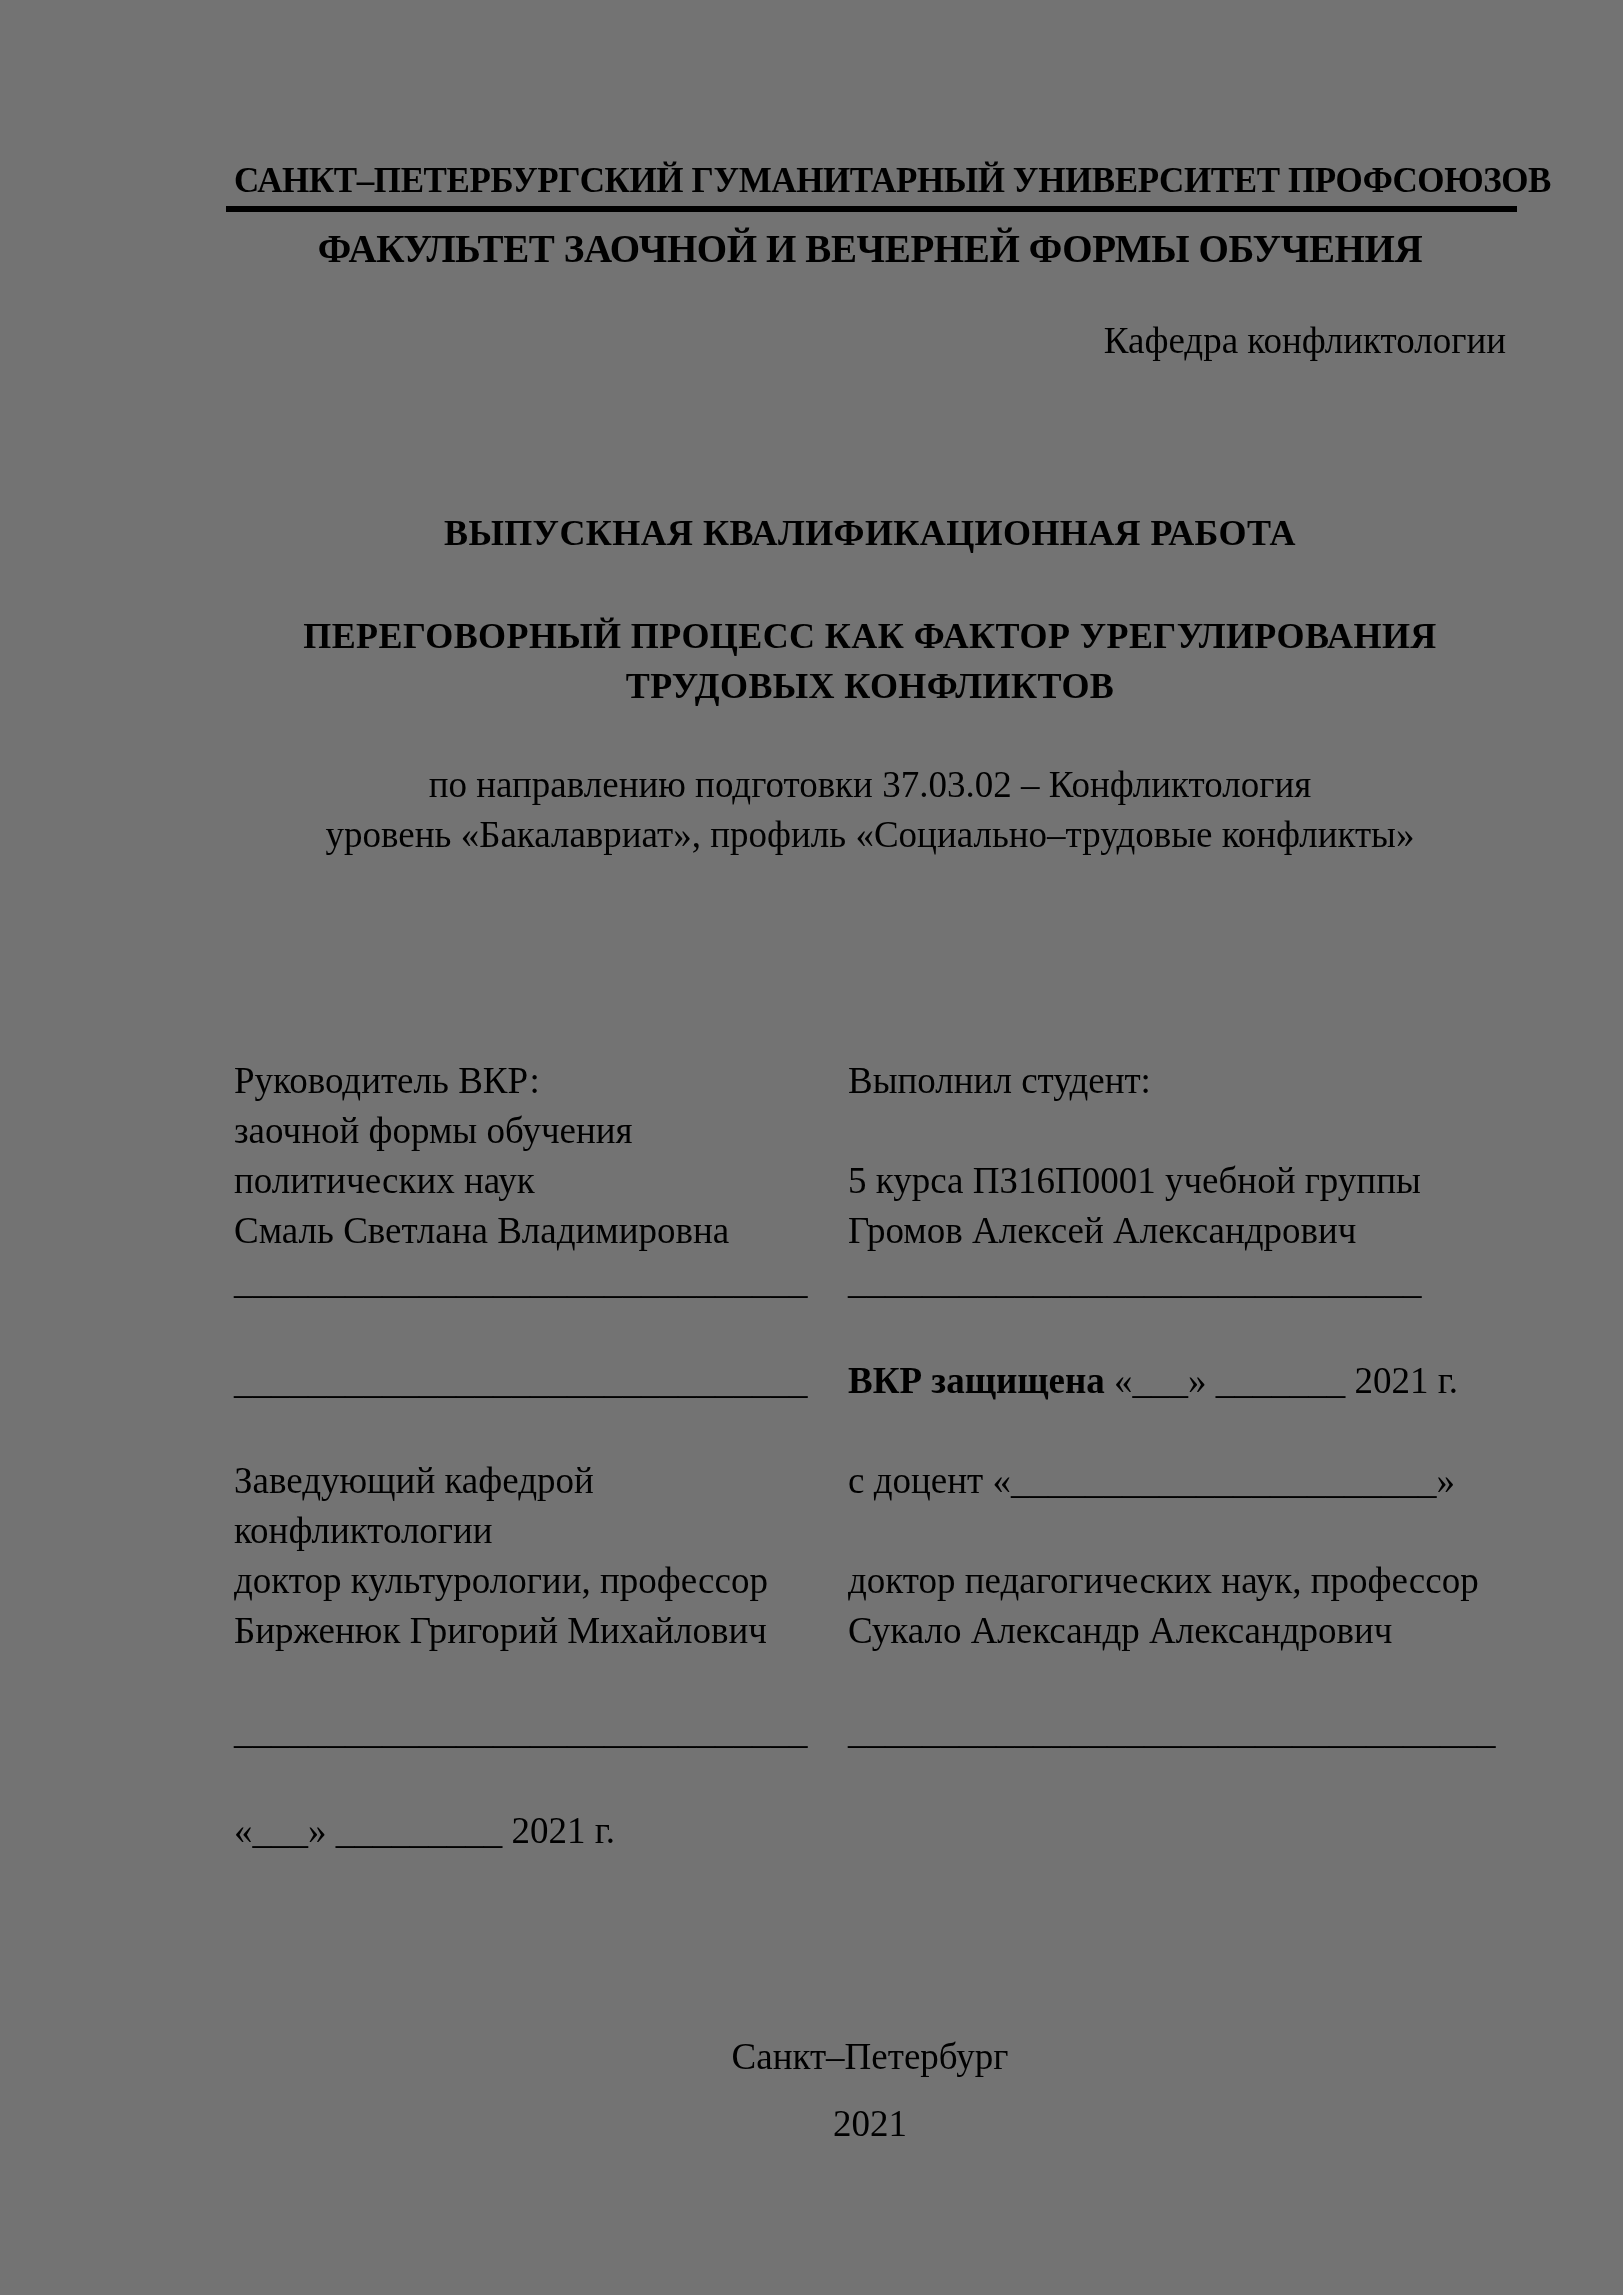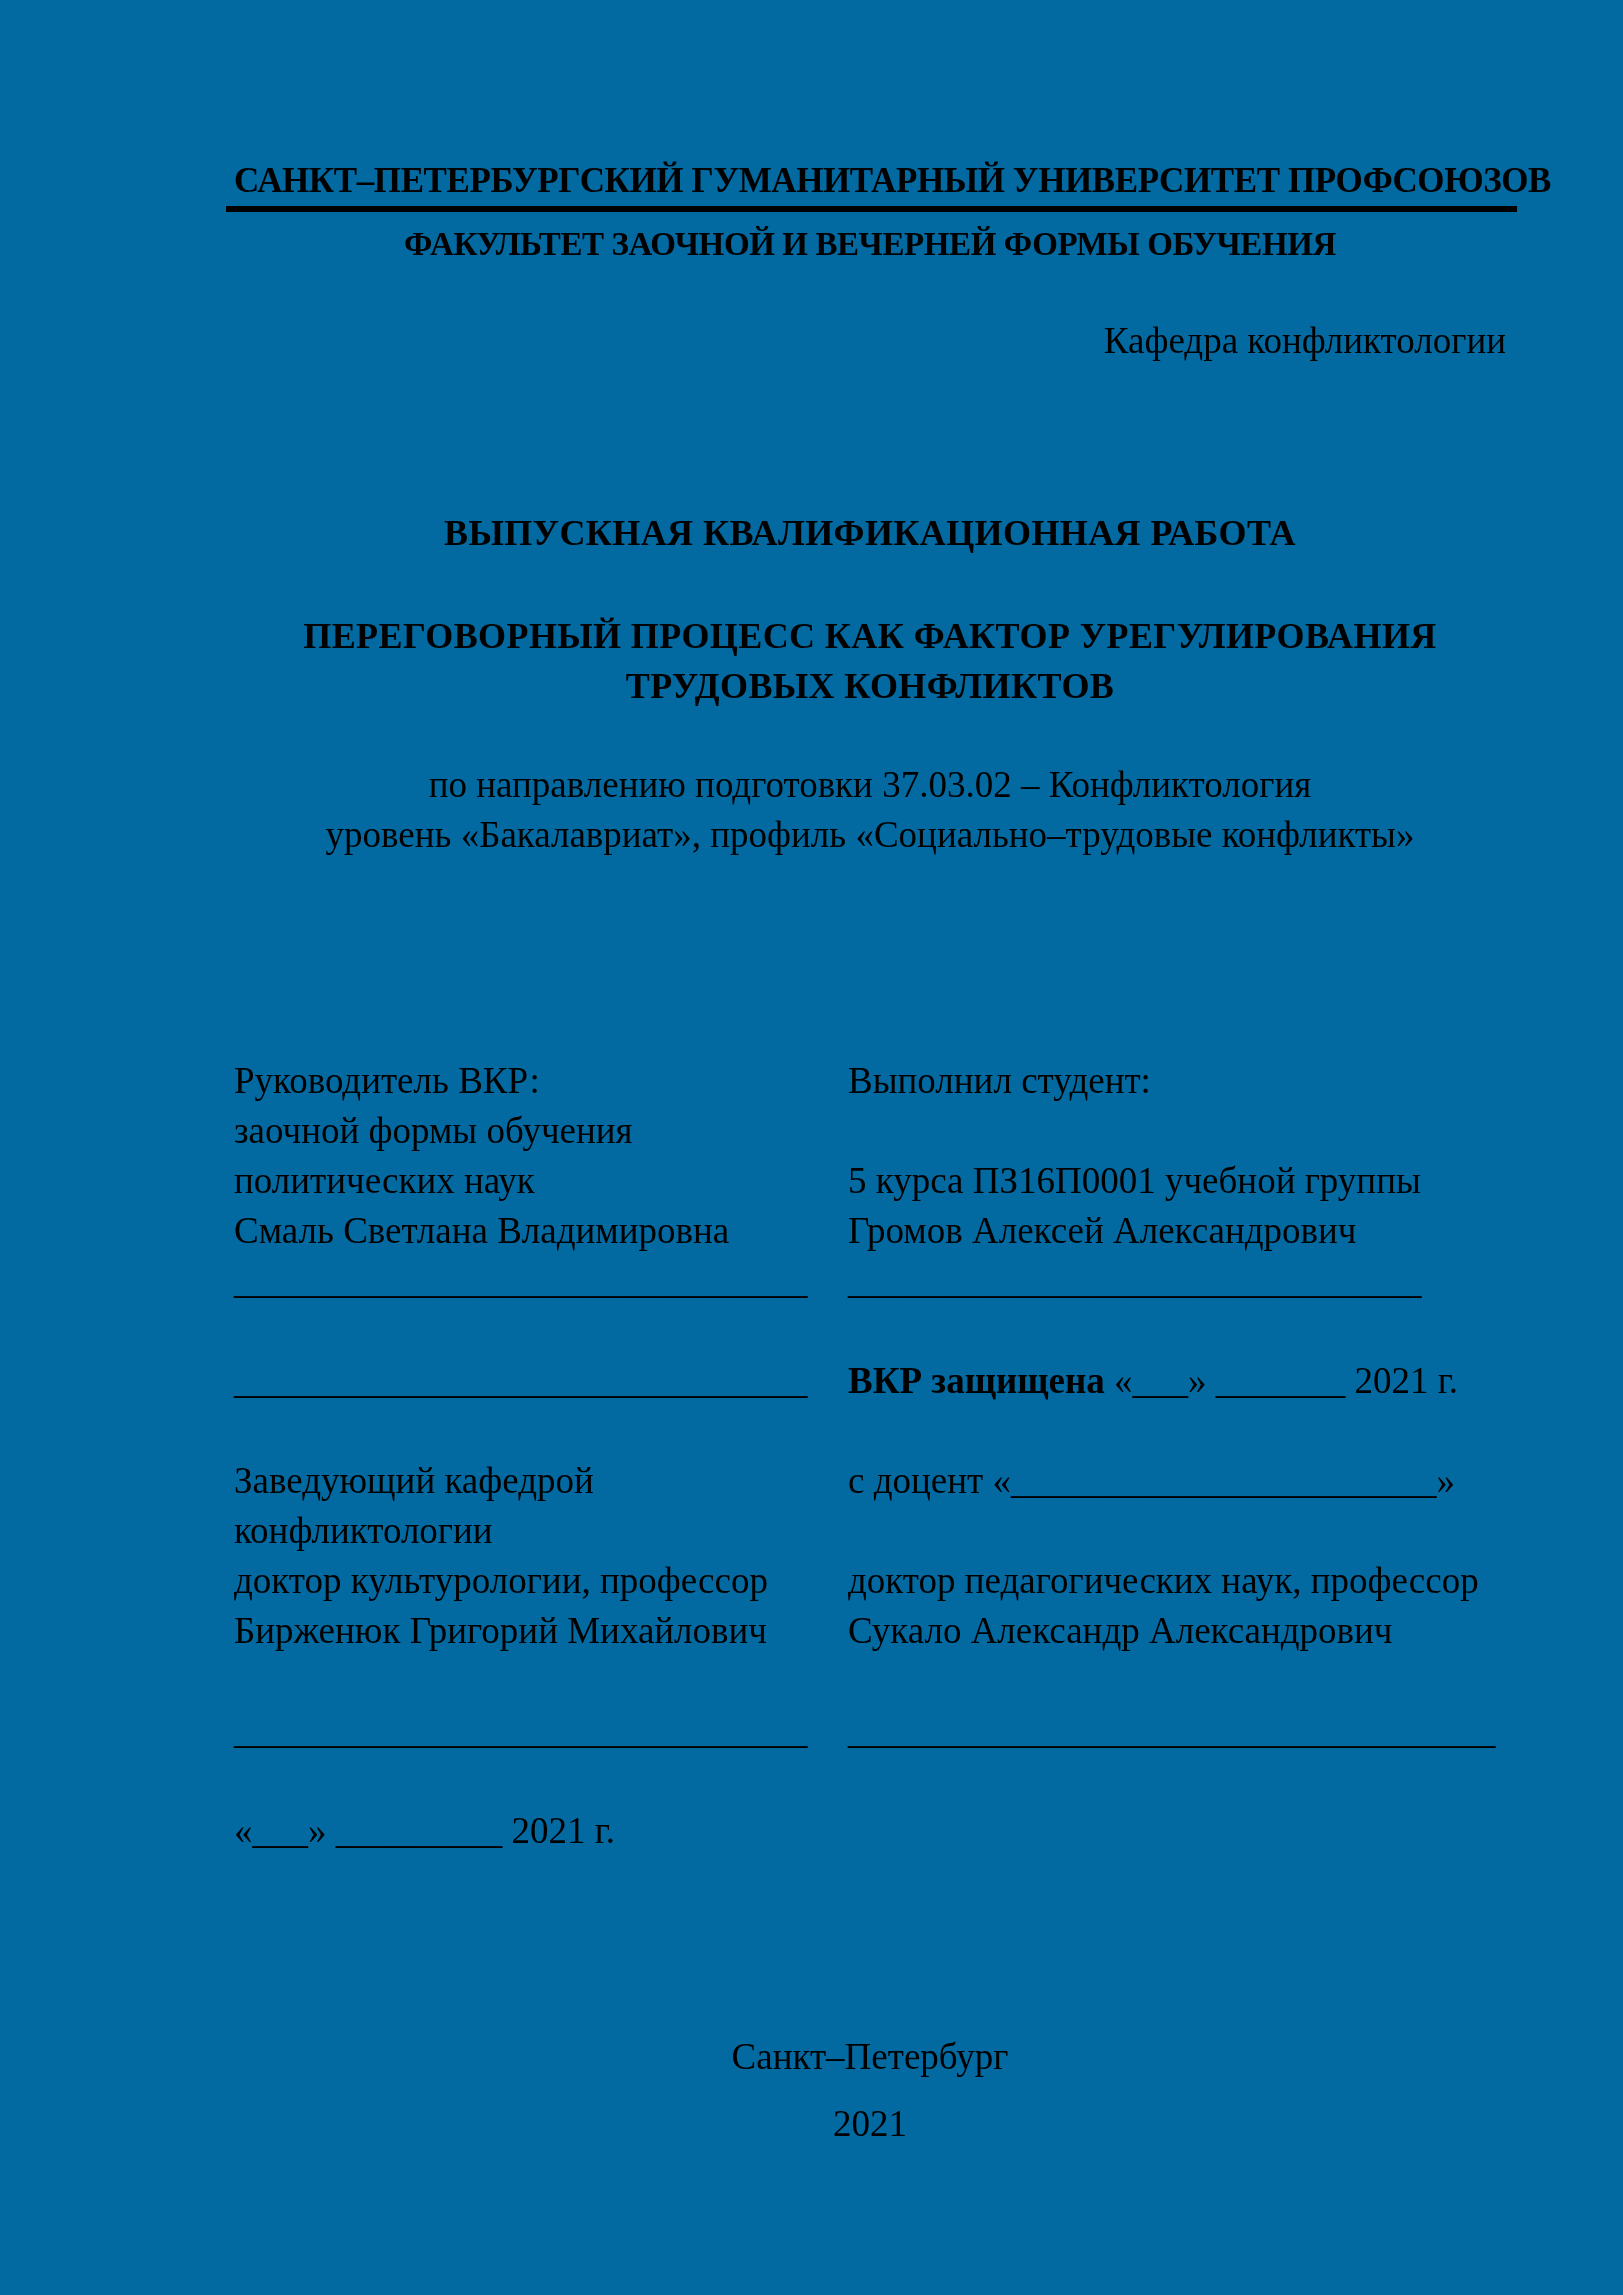--- a/index.html
+++ b/index.html
@@ -4,21 +4,21 @@
 <style>
   html, body {
     margin: 0;
     padding: 0;
     background: #ffffff;
   }
   .page {
     position: relative;
     width: 1623px;
     height: 2295px;
-    background: #0369a1;
+    background: #737373;
     color: #000000;
     font-family: "Liberation Serif", "DejaVu Serif", serif;
     overflow: hidden;
   }
   .abs { position: absolute; left: 234px; width: 1272px; }
   .center { text-align: center; }
   .right  { text-align: right; }
   .bold   { font-weight: bold; }
 
   .uni-line {
@@ -31,21 +31,21 @@
   .rule {
     position: absolute;
     left: 226px;
     top: 206px;
     width: 1291px;
     height: 5.5px;
     background: #000000;
   }
   .fac-line {
     top: 226px;
-    font-size: 33px;
+    font-size: 39px;
     font-weight: bold;
     letter-spacing: -0.4px;
     white-space: nowrap;
   }
   .dep-line {
     top: 319px;
     font-size: 37px;
   }
   .work-type {
     top: 512px;

